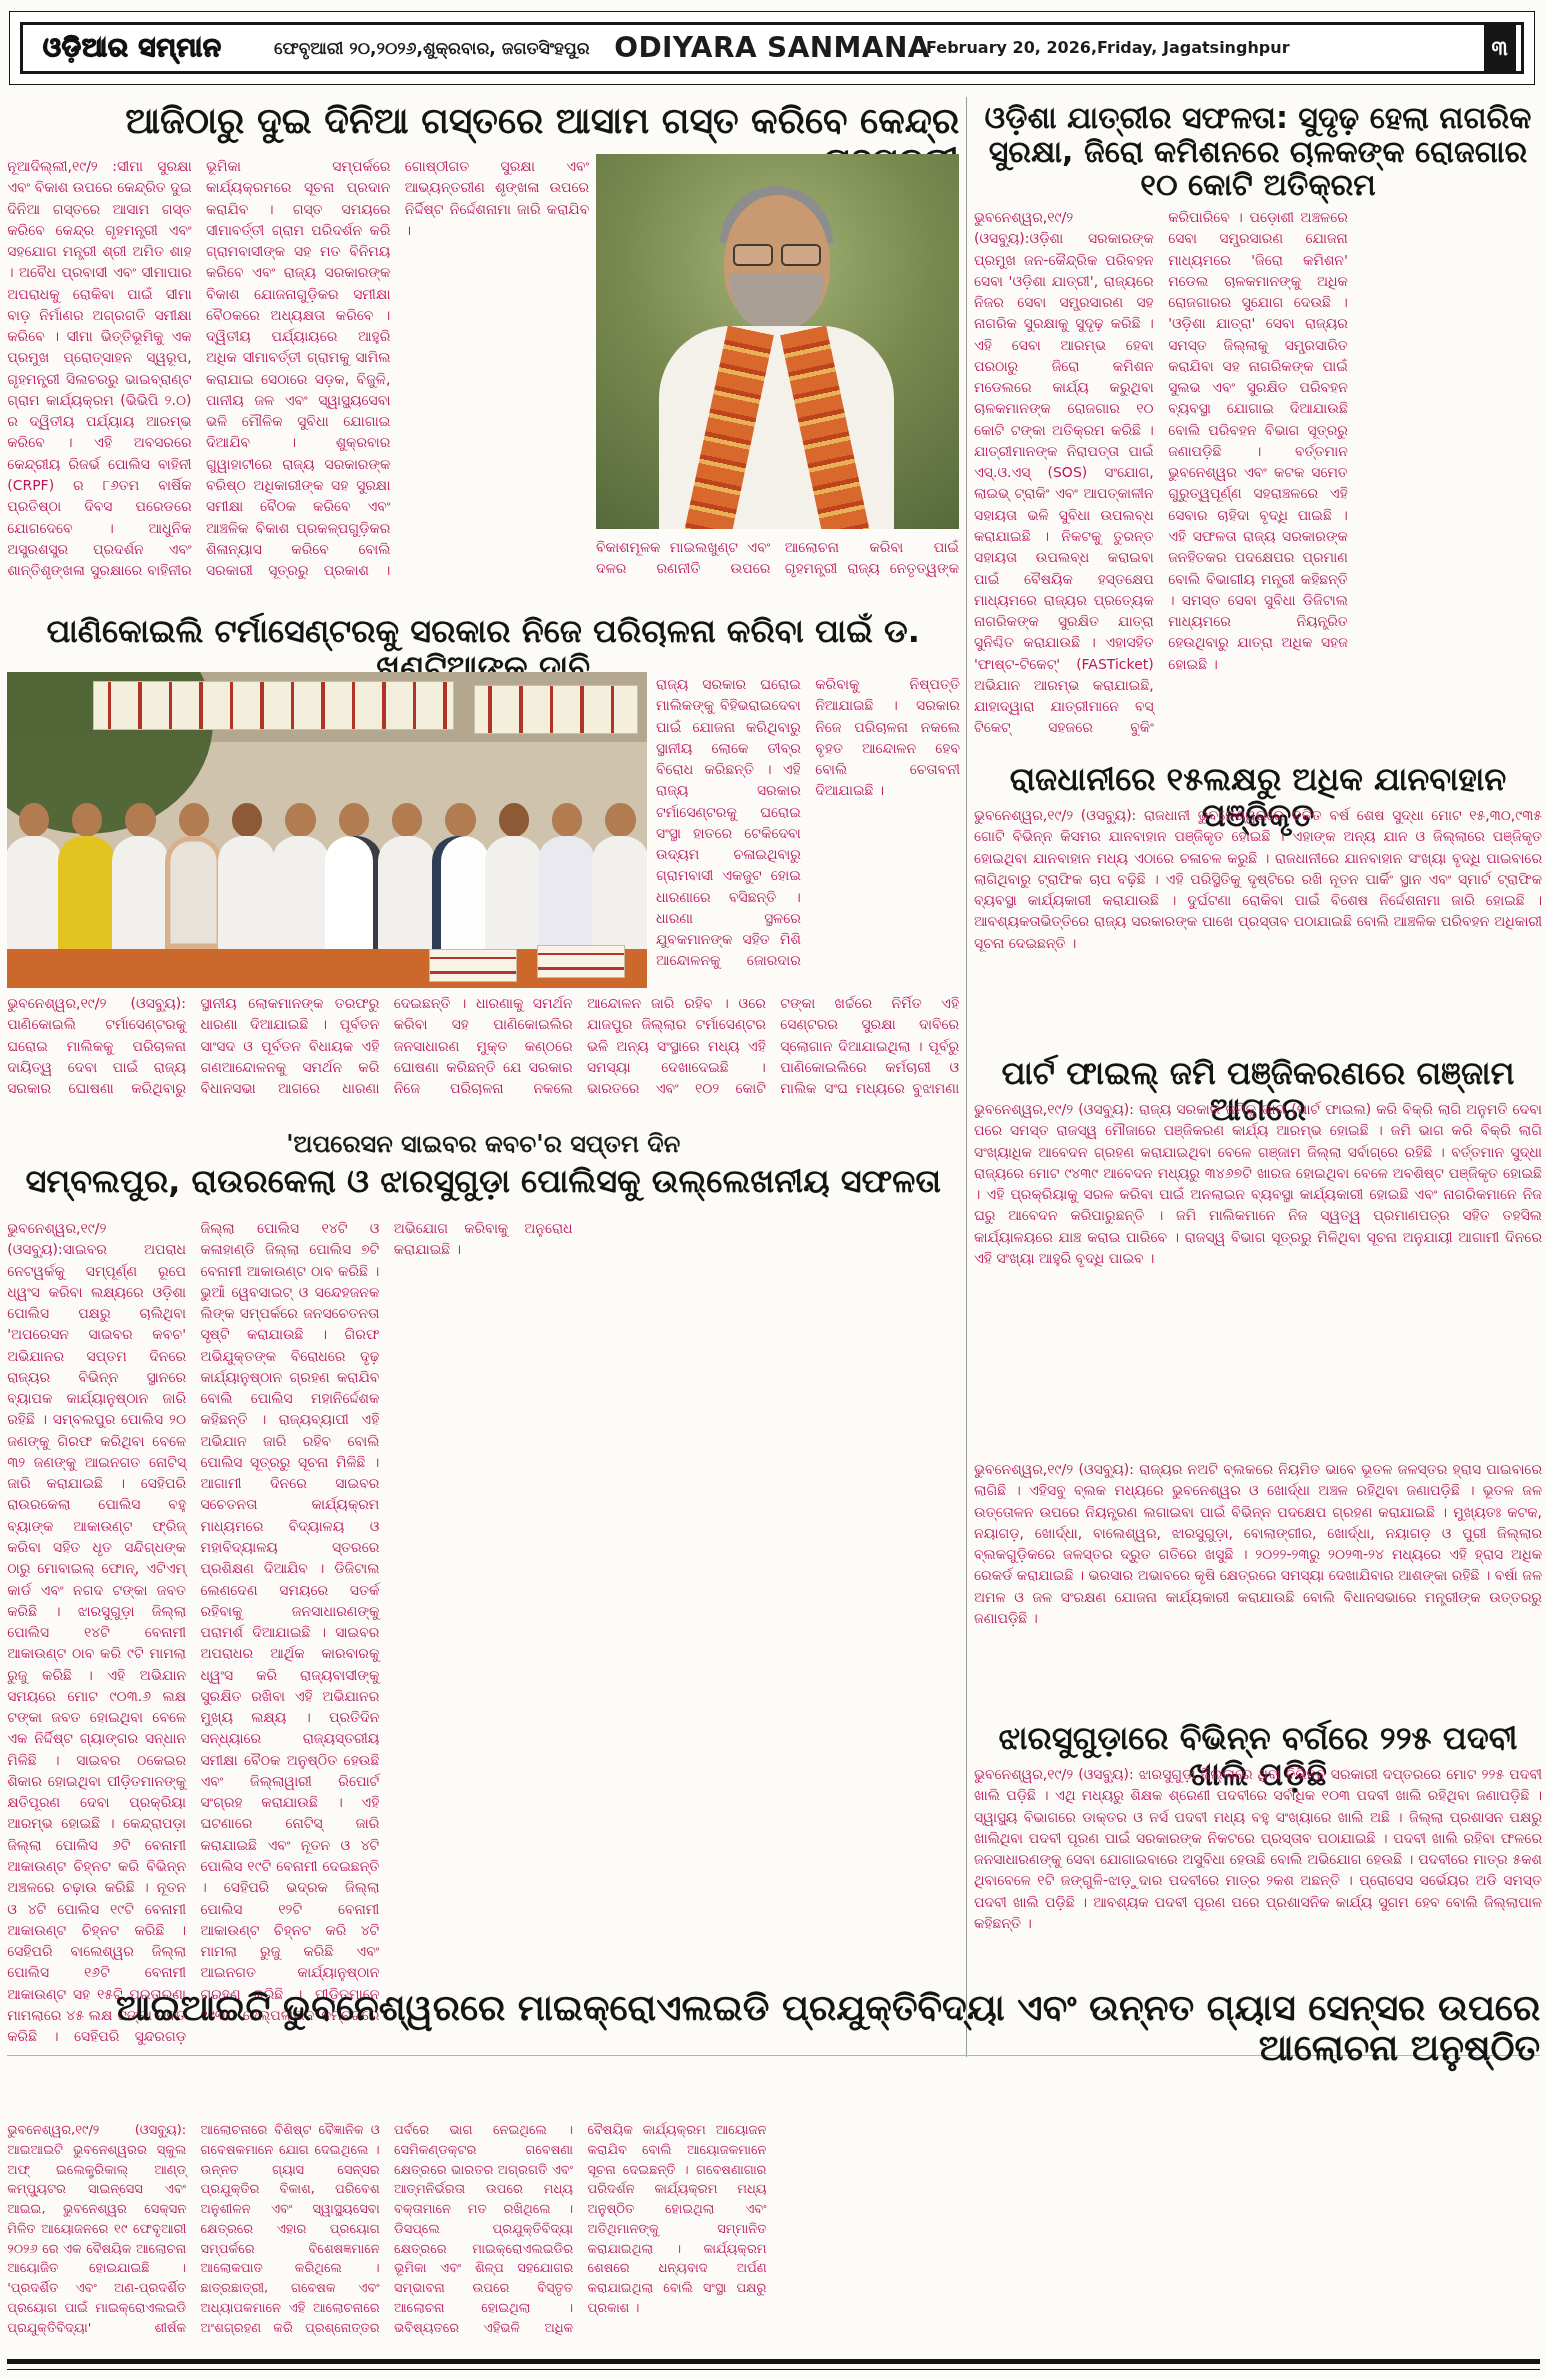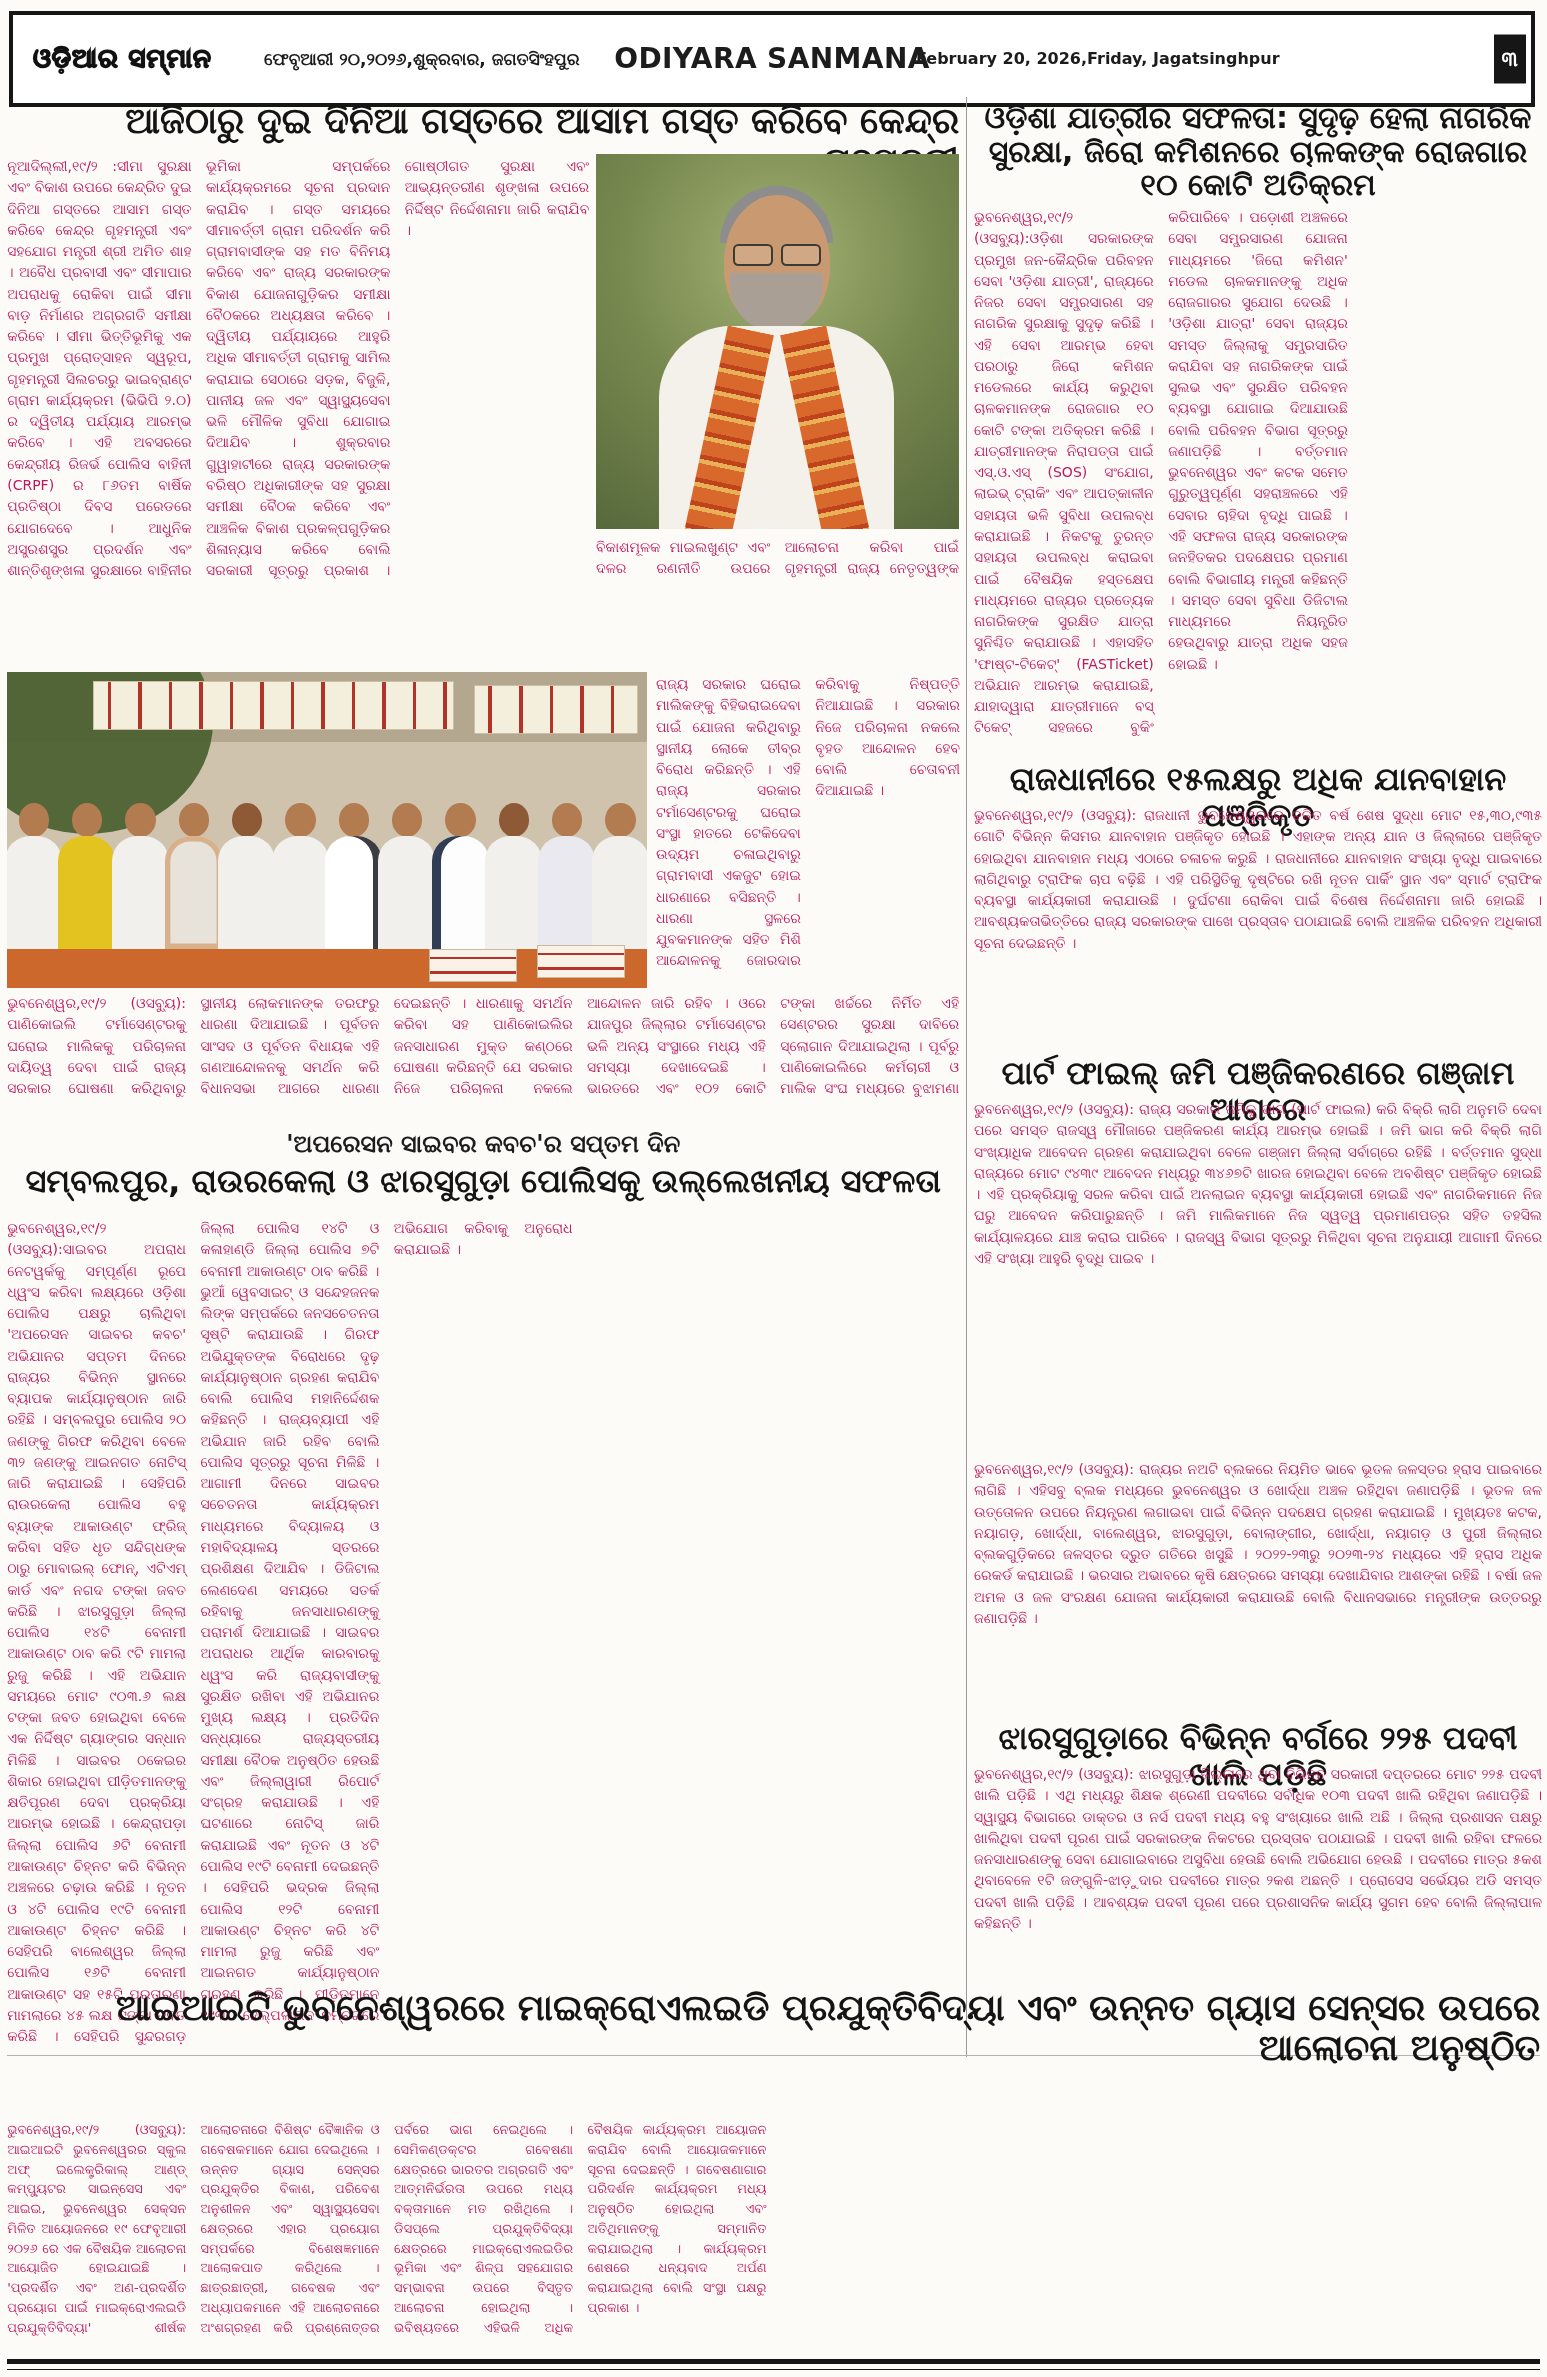--- a/index.html
+++ b/index.html
@@ -1,20 +1,20 @@
 <!DOCTYPE html>
 <html style="font-size:14.4px"><head>
 <meta charset="utf-8">
 <style>
   html,body{margin:0;padding:0;background:#e8e6e2;}
   .page{position:relative;width:1548px;height:2377px;background:#fcfbf8;overflow:hidden;
         font-family:"DejaVu Sans",sans-serif;color:#1c1c1c;}
   .abs{position:absolute;}
   
-  .masthead{left:9px;top:10.8px;width:1526px;height:96px;border:1.8px solid #161616;padding:0;box-sizing:border-box;background:#fff;}
+  .masthead{left:9px;top:10.8px;width:1526px;height:74px;border:1.8px solid #161616;padding:10px;box-sizing:border-box;background:#fff;}
   .mast-inner{border:3.6px solid #161616;height:100%;box-sizing:border-box;display:flex;align-items:center;position:relative;}
   .mast-logo{margin-left:20px;font-size:26px;font-weight:900;color:#fff;letter-spacing:0.9px;
              -webkit-text-stroke:1.4px #111;text-shadow:0 0 0.9px #111;white-space:nowrap;}
   .mast-odate{margin-left:52px;font-size:17px;font-weight:700;white-space:nowrap;text-align:right;}
   .mast-title{position:absolute;left:50%;transform:translateX(-50%);font-size:28px;font-weight:900;letter-spacing:0.4px;white-space:nowrap;}
   .mast-edate{position:absolute;left:903px;font-size:16px;font-weight:700;white-space:nowrap;}
   .mast-pagebox{position:absolute;right:5.4px;top:50%;transform:translateY(-50%);width:32px;height:49px;background:#161616;color:#fff;
                 display:flex;align-items:center;justify-content:center;font-size:20.7px;font-weight:700;}
   
   .hd{font-weight:800;text-align:center;color:#141414;line-height:1.12;}
@@ -90,20 +90,21 @@
     <div class="shah-beard"></div>
     <div class="shah-kurta"></div>
     <div class="shah-scarf scarf-l"></div>
     <div class="shah-scarf scarf-r"></div>
   </div>
   <div class="abs bt c2" style="left:596px;top:537px;width:363px;height:57px;">ବିକାଶମୂଳକ ମାଇଲଖୁଣ୍ଟ ଏବଂ ଦଳର ରଣନୀତି ଉପରେ ଆଲୋଚନା କରିବା ପାଇଁ ଗୃହମନ୍ତ୍ରୀ ରାଜ୍ୟ ନେତୃତ୍ୱଙ୍କ ସହିତ ଉଚ୍ଚସ୍ତରୀୟ ବୈଠକ କରିବାର ଆଶା କରାଯାଉଛି ।</div>
 
   <div class="abs hd" style="left:974px;top:101px;width:568px;font-size:30px;">ଓଡ଼ିଶା ଯାତ୍ରୀର ସଫଳତା: ସୁଦୃଢ଼ ହେଲା ନାଗରିକ ସୁରକ୍ଷା, ଜିରୋ କମିଶନରେ ଚାଳକଙ୍କ ରୋଜଗାର ୧୦ କୋଟି ଅତିକ୍ରମ</div>
   <div class="abs bt c3" style="left:974px;top:207px;width:568px;height:546px;">ଭୁବନେଶ୍ୱର,୧୯/୨ (ଓସବ୍ୟୁ):ଓଡ଼ିଶା ସରକାରଙ୍କ ପ୍ରମୁଖ ଜନ-କୈନ୍ଦ୍ରିକ ପରିବହନ ସେବା 'ଓଡ଼ିଶା ଯାତ୍ରୀ', ରାଜ୍ୟରେ ନିଜର ସେବା ସମ୍ପ୍ରସାରଣ ସହ ନାଗରିକ ସୁରକ୍ଷାକୁ ସୁଦୃଢ଼ କରିଛି । ଏହି ସେବା ଆରମ୍ଭ ହେବା ପରଠାରୁ ଜିରୋ କମିଶନ ମଡେଲରେ କାର୍ଯ୍ୟ କରୁଥିବା ଚାଳକମାନଙ୍କ ରୋଜଗାର ୧୦ କୋଟି ଟଙ୍କା ଅତିକ୍ରମ କରିଛି । ଯାତ୍ରୀମାନଙ୍କ ନିରାପତ୍ତା ପାଇଁ ଏସ୍.ଓ.ଏସ୍ (SOS) ସଂଯୋଗ, ଲାଇଭ୍ ଟ୍ରାକିଂ ଏବଂ ଆପତ୍କାଳୀନ ସହାୟତା ଭଳି ସୁବିଧା ଉପଲବ୍ଧ କରାଯାଇଛି । ନିକଟକୁ ତୁରନ୍ତ ସହାୟତା ଉପଲବ୍ଧ କରାଇବା ପାଇଁ ବୈଷୟିକ ହସ୍ତକ୍ଷେପ ମାଧ୍ୟମରେ ରାଜ୍ୟର ପ୍ରତ୍ୟେକ ନାଗରିକଙ୍କ ସୁରକ୍ଷିତ ଯାତ୍ରା ସୁନିଶ୍ଚିତ କରାଯାଉଛି । ଏହାସହିତ 'ଫାଷ୍ଟ-ଟିକେଟ୍' (FASTicket) ଅଭିଯାନ ଆରମ୍ଭ କରାଯାଇଛି, ଯାହାଦ୍ୱାରା ଯାତ୍ରୀମାନେ ବସ୍ ଟିକେଟ୍ ସହଜରେ ବୁକିଂ କରିପାରିବେ । ପଡ଼ୋଶୀ ଅଞ୍ଚଳରେ ସେବା ସମ୍ପ୍ରସାରଣ ଯୋଜନା ମାଧ୍ୟମରେ 'ଜିରୋ କମିଶନ' ମଡେଲ ଚାଳକମାନଙ୍କୁ ଅଧିକ ରୋଜଗାରର ସୁଯୋଗ ଦେଉଛି । 'ଓଡ଼ିଶା ଯାତ୍ରା' ସେବା ରାଜ୍ୟର ସମସ୍ତ ଜିଲ୍ଲାକୁ ସମ୍ପ୍ରସାରିତ କରାଯିବା ସହ ନାଗରିକଙ୍କ ପାଇଁ ସୁଲଭ ଏବଂ ସୁରକ୍ଷିତ ପରିବହନ ବ୍ୟବସ୍ଥା ଯୋଗାଇ ଦିଆଯାଉଛି ବୋଲି ପରିବହନ ବିଭାଗ ସୂତ୍ରରୁ ଜଣାପଡ଼ିଛି । ବର୍ତ୍ତମାନ ଭୁବନେଶ୍ୱର ଏବଂ କଟକ ସମେତ ଗୁରୁତ୍ୱପୂର୍ଣ୍ଣ ସହରାଞ୍ଚଳରେ ଏହି ସେବାର ଚାହିଦା ବୃଦ୍ଧି ପାଇଛି । ଏହି ସଫଳତା ରାଜ୍ୟ ସରକାରଙ୍କ ଜନହିତକର ପଦକ୍ଷେପର ପ୍ରମାଣ ବୋଲି ବିଭାଗୀୟ ମନ୍ତ୍ରୀ କହିଛନ୍ତି । ସମସ୍ତ ସେବା ସୁବିଧା ଡିଜିଟାଲ ମାଧ୍ୟମରେ ନିୟନ୍ତ୍ରିତ ହେଉଥିବାରୁ ଯାତ୍ରା ଅଧିକ ସହଜ ହୋଇଛି ।</div>
 
+  <div class="abs hd hd-lg" style="left:7.2px;top:614px;width:952px;">ପାଣିକୋଇଲି ଟର୍ମାସେଣ୍ଟରକୁ ସରକାର ନିଜେ ପରିଚାଳନା କରିବା ପାଇଁ ଡ. ଖୁଣ୍ଟିଆଙ୍କ ଦାବି</div>
   <div class="abs ph-protest">
     <div class="tree"></div>
     <div class="banner" style="left:86px;top:9px;width:359px;"></div>
     <div class="banner" style="left:467px;top:12.6px;width:162px;"></div>
     <div class="crowd">
       <div class="p">
           <div class="head"></div>
           <div class="torso"></div>
         </div>
       <div class="p">

